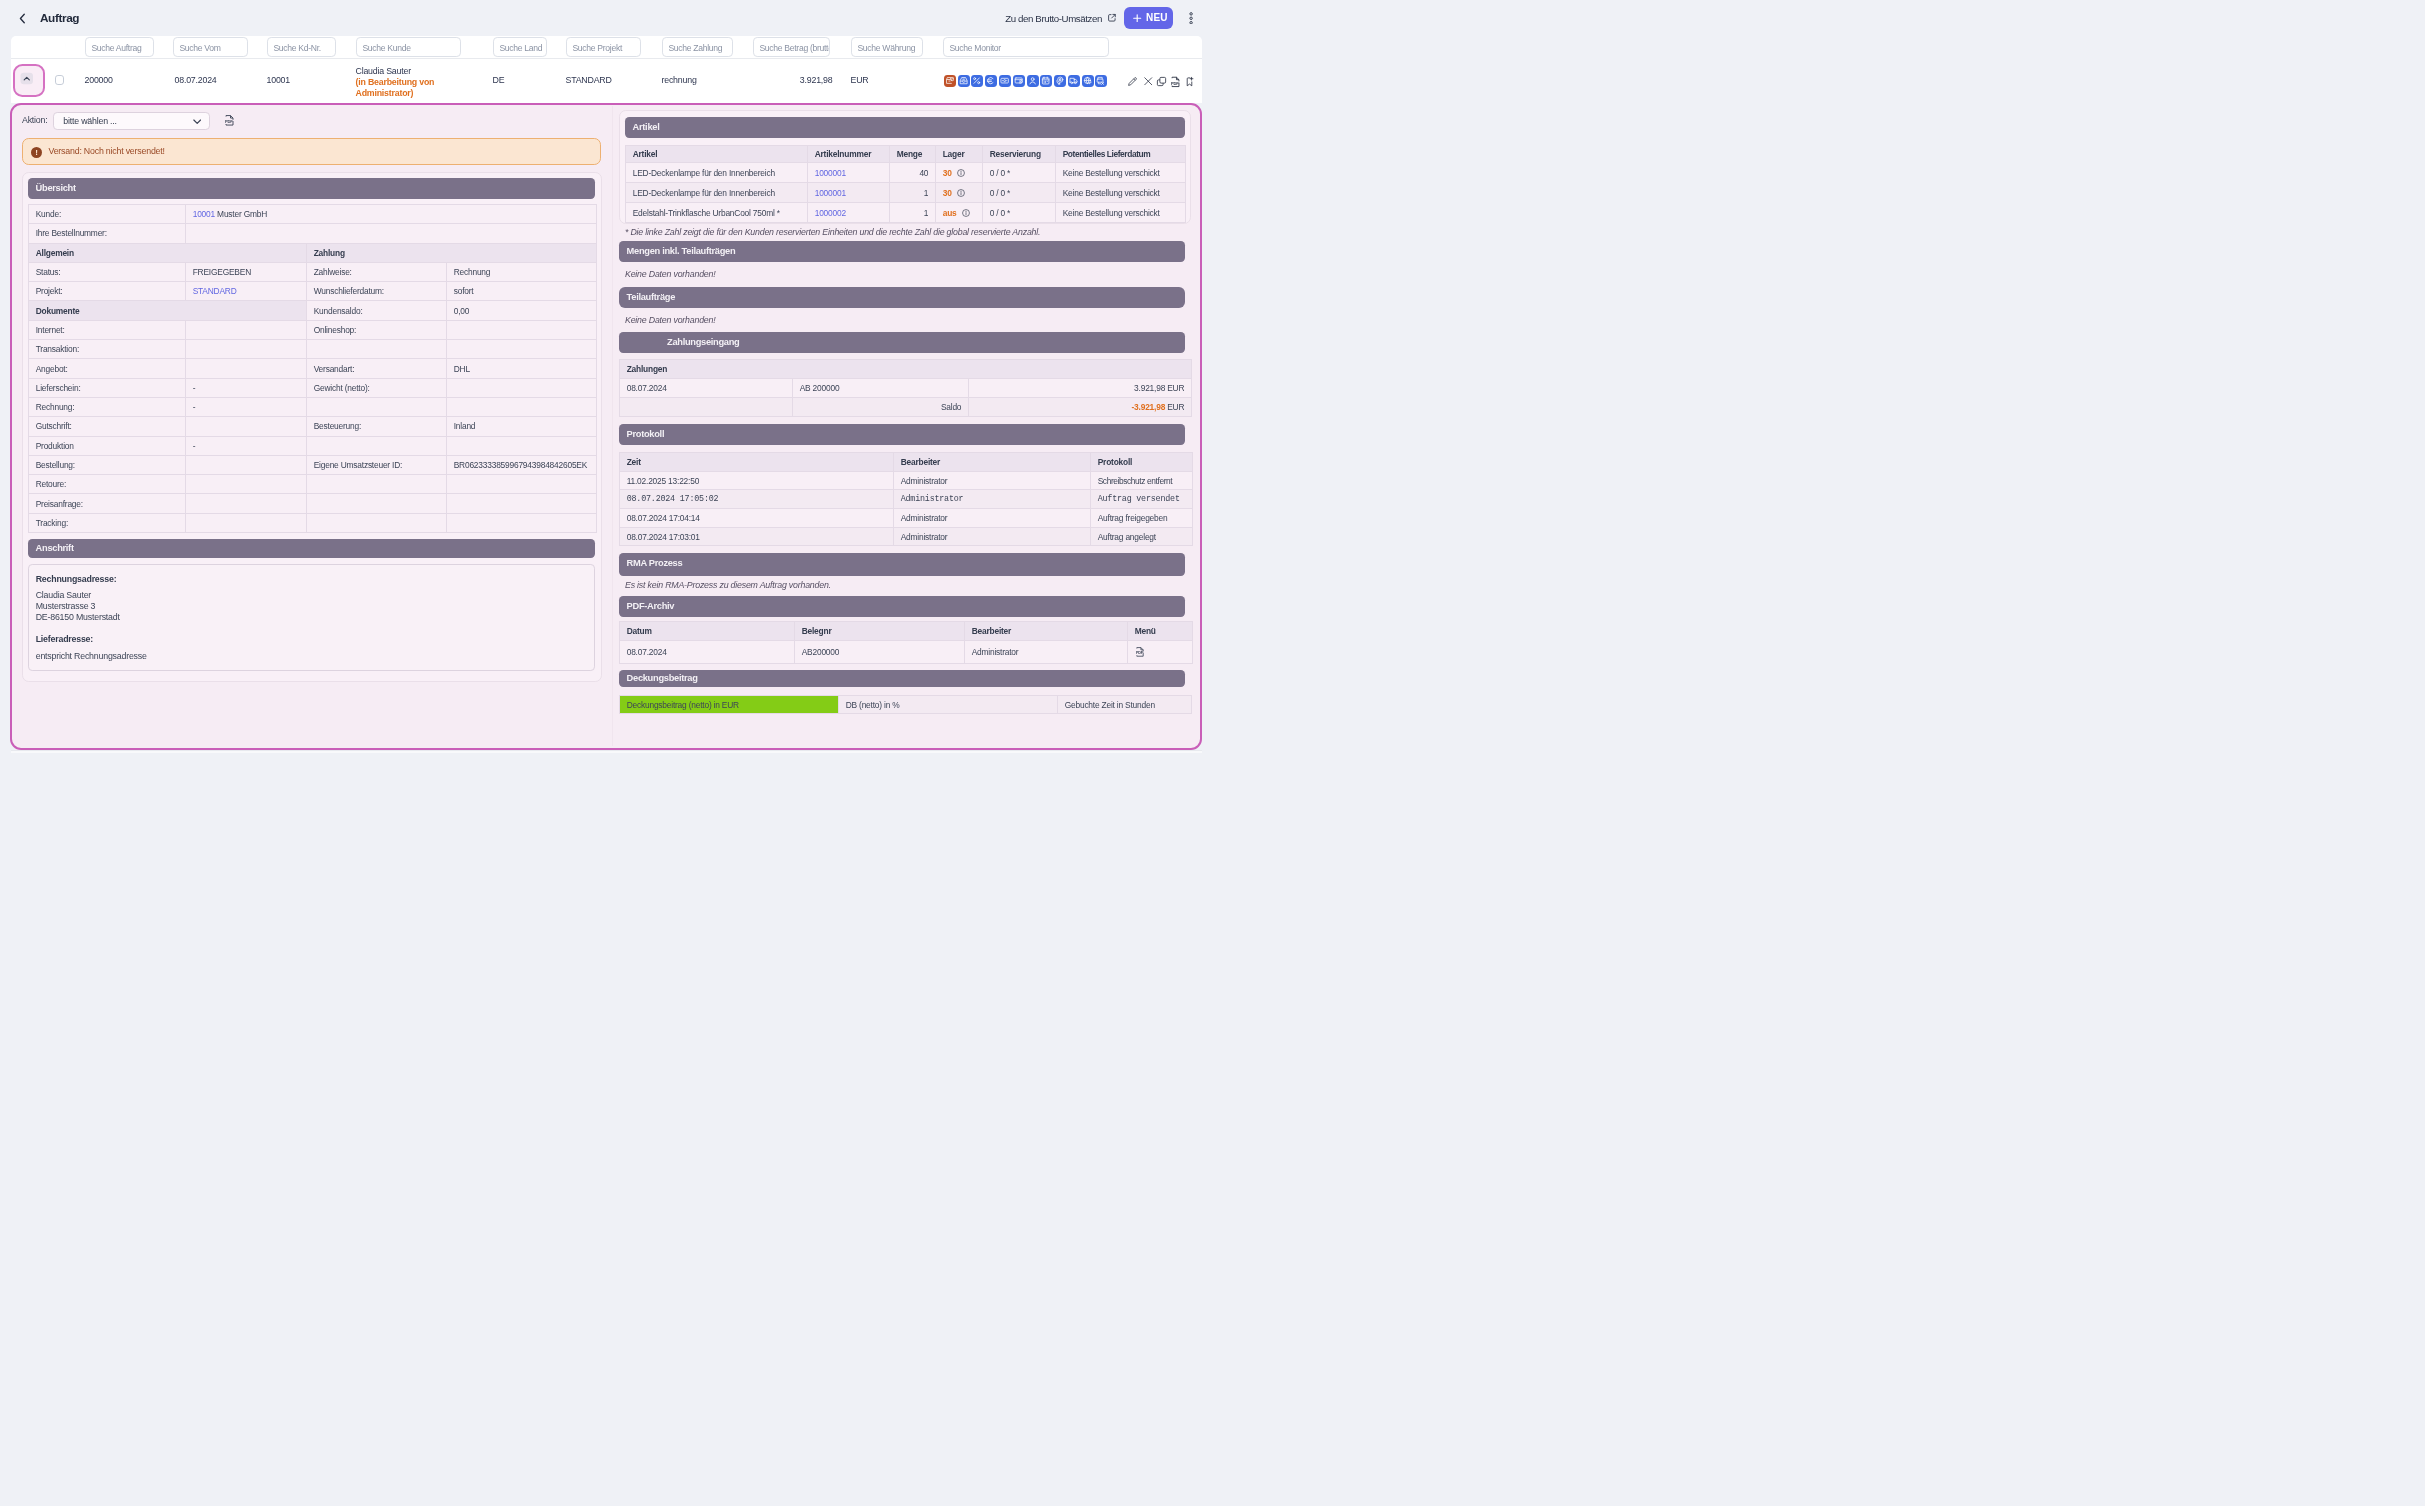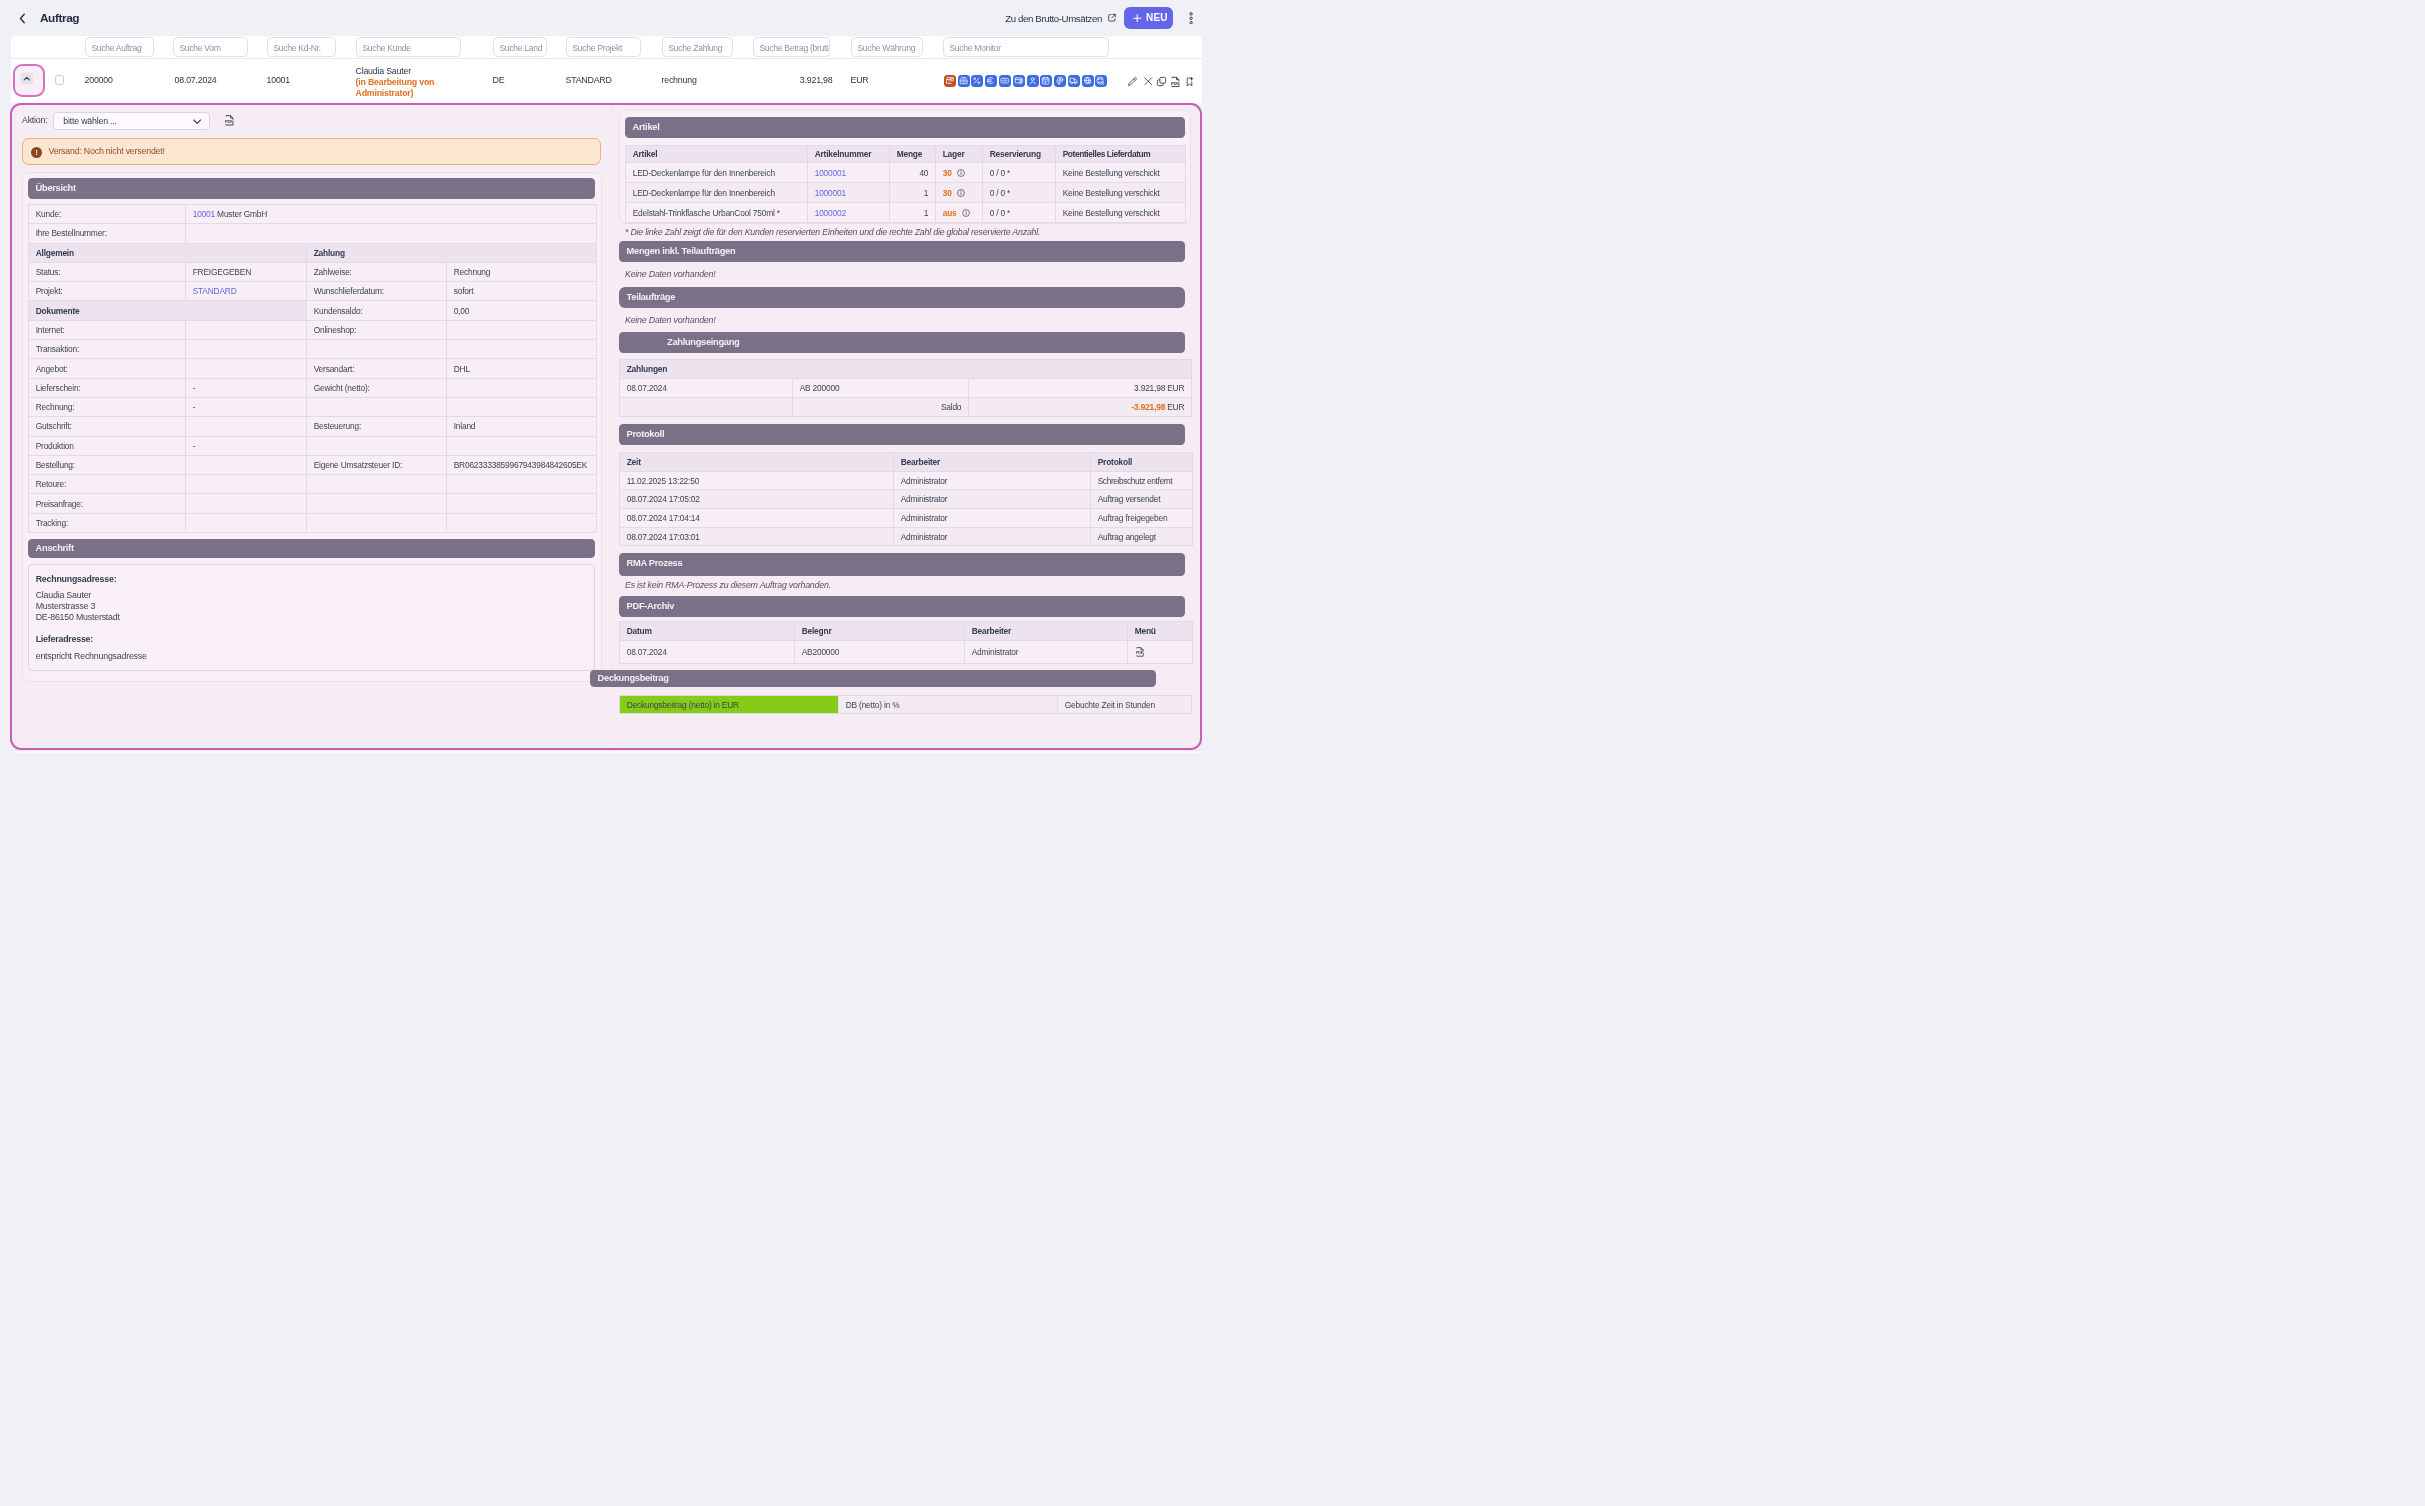--- a/index.html
+++ b/index.html
@@ -498,21 +498,21 @@
           <tr style="height:18.7px;">
             <td class="hd">Zeit</td>
             <td class="hd">Bearbeiter</td>
             <td class="hd">Protokoll</td>
           </tr>
       <tr style="height:18.7px;">
             <td>11.02.2025 13:22:50</td>
             <td>Administrator</td>
             <td style="letter-spacing:-0.4px;">Schreibschutz entfernt</td>
           </tr>
-      <tr style="height:18.7px;">
+      <tr style="height:18.7px;font-family:Liberation Mono, monospace;">
             <td class="alt">08.07.2024 17:05:02</td>
             <td class="alt">Administrator</td>
             <td class="alt">Auftrag versendet</td>
           </tr>
       <tr style="height:18.7px;">
             <td>08.07.2024 17:04:14</td>
             <td>Administrator</td>
             <td>Auftrag freigegeben</td>
           </tr>
       <tr style="height:18.7px;">
@@ -552,21 +552,21 @@
                   <path d="M13 2.5v5h5"></path>
                 </g>
                 <text x="2" y="17.5" font-size="8.2" font-weight="bold" fill="#3a4254" font-family="Liberation Sans" letter-spacing="-0.4">PDF</text>
               </svg></td>
           </tr>
     </tbody>
       </table>
   </div>
 
   <div class="abs" style="left:10.5px;top:750px;width:1191px;height:2.9px;background:#f8f9fb;border-top:0.8px solid #e7e9ee;"></div>
-  <div class="bar" style="left:590px;top:670px;width:566px;height:17px;line-height:17px;">Deckungsbeitrag</div>
+  <div class="bar" style="left:619px;top:670px;width:566px;height:17px;line-height:17px;">Deckungsbeitrag</div>
   <div class="abs" id="rtable5" style="left:619px;top:695px;">
     <table>
       <colgroup>
           <col style="width:219px">
           <col style="width:219px">
           <col style="width:134px">
         </colgroup>
       <tbody>
           <tr style="height:18px;">
             <td style="background:#84cc16;">Deckungsbeitrag (netto) in EUR</td>

